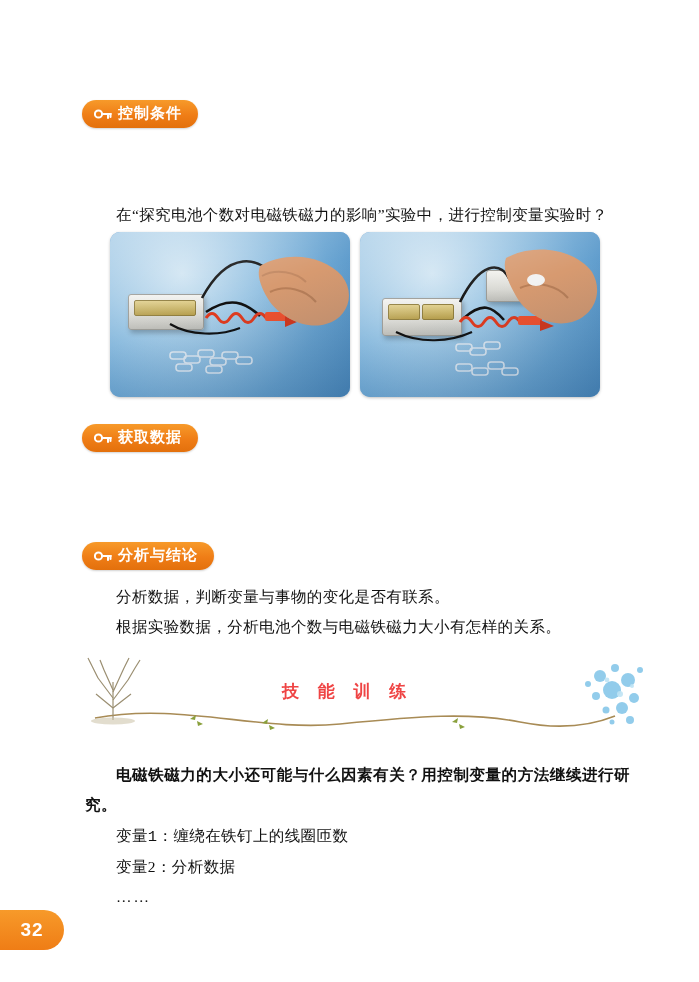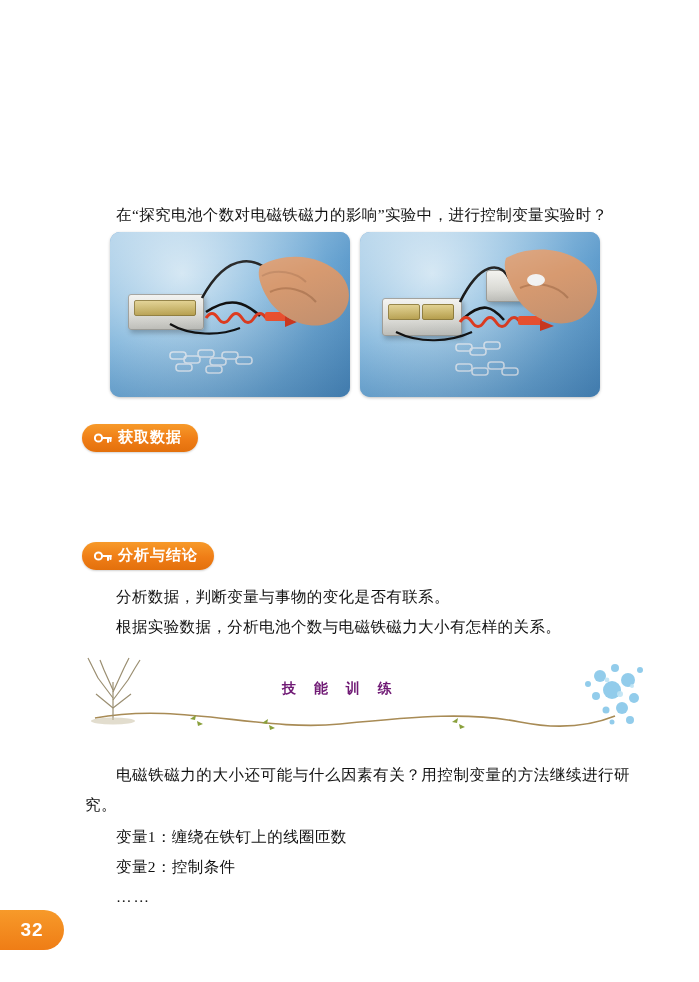--- a/index.html
+++ b/index.html
@@ -106,23 +106,23 @@
   .band {
     position: absolute;
     left: 0;
     width: 699px;
     height: 95px;
   }
   .band-title {
     position: absolute;
     font-family: "Liberation Sans", "DejaVu Sans", sans-serif;
     font-weight: bold;
-    font-size: 14px;
+    font-size: 17px;
     letter-spacing: 7px;
-    color: #701a75;
+    color: #ef4444;
     text-shadow: 0 1px 0 #ffffff;
   }
 
   
   .pagenum-wrap {
     position: absolute;
     left: 0;
     bottom: 32px;
     width: 64px;
     height: 40px;
@@ -143,20 +143,31 @@
 
   .dots {
     letter-spacing: 2px;
   }
 </style>
 </head>
 <body>
 
 <div class="page">
 
+  <div class="pill-wrap" style="left:82px; top:100px;">
+    <div class="pill">
+      <span class="key-icon">
+        <svg width="18" height="14" viewBox="0 0 18 14">
+          <circle cx="4.5" cy="7" r="3.6" fill="none" stroke="#ffffff" stroke-width="2"></circle>
+          <path d="M8 7 H17 M14 7 V11 M16.5 7 V10" stroke="#ffffff" stroke-width="2" fill="none" stroke-linecap="round"></path>
+        </svg>
+      </span>
+      <span>控制条件</span>
+    </div>
+  </div>
 
   <div class="para indent" style="left:85px; top:200px; width:540px;">在“探究电池个数对电磁铁磁力的影响”实验中，进行控制变量实验时？</div>
 
   <div class="photo" style="left:110px; top:232px; width:240px; height:165px;">
     <div class="sky"></div>
 
     <div class="battery-box" style="left:18px; top:62px; width:74px; height:34px;"></div>
     <div class="cell" style="left:24px; top:68px; width:60px; height:14px;"></div>
 
     <svg style="position:absolute; left:0; top:0;" width="240" height="165">
@@ -293,22 +304,22 @@
       </g>
       <g fill="#bfe4f5" opacity="0.9">
         <circle cx="607" cy="30" r="2.4"></circle>
         <circle cx="620" cy="44" r="3"></circle>
         <circle cx="632" cy="36" r="2"></circle>
       </g>
     </svg>
     <div class="band-title" style="left:282px; top:30px;">技 能 训 练</div>
   </div>
 
-  <div class="para indent" style="left:85px; top:760px; width:545px;">电磁铁磁力的大小还可能与什么因素有关？用控制变量的方法继续进行研究。</div>
-  <div class="para indent" style="left:85px; top:822px; width:545px;">变量1：缠绕在铁钉上的线圈匝数</div>
-  <div class="para indent" style="left:85px; top:852px; width:545px;">变量2：控制条件</div>
+  <div class="para indent" style="left:85px; top:760px; width:545px;font-weight:bold;">电磁铁磁力的大小还可能与什么因素有关？用控制变量的方法继续进行研究。</div>
+  <div class="para indent" style="left:85px; top:822px; width:545px;font-family:Liberation Mono, monospace;">变量1：缠绕在铁钉上的线圈匝数</div>
+  <div class="para indent" style="left:85px; top:852px; width:545px;">变量2：分析数据</div>
   <div class="para indent dots" style="left:85px; top:882px; width:545px;">……</div>
 
   <div class="pagenum-wrap">
     <span class="pagenum">32</span>
   </div>
 
 </div>
 
 </body></html>

